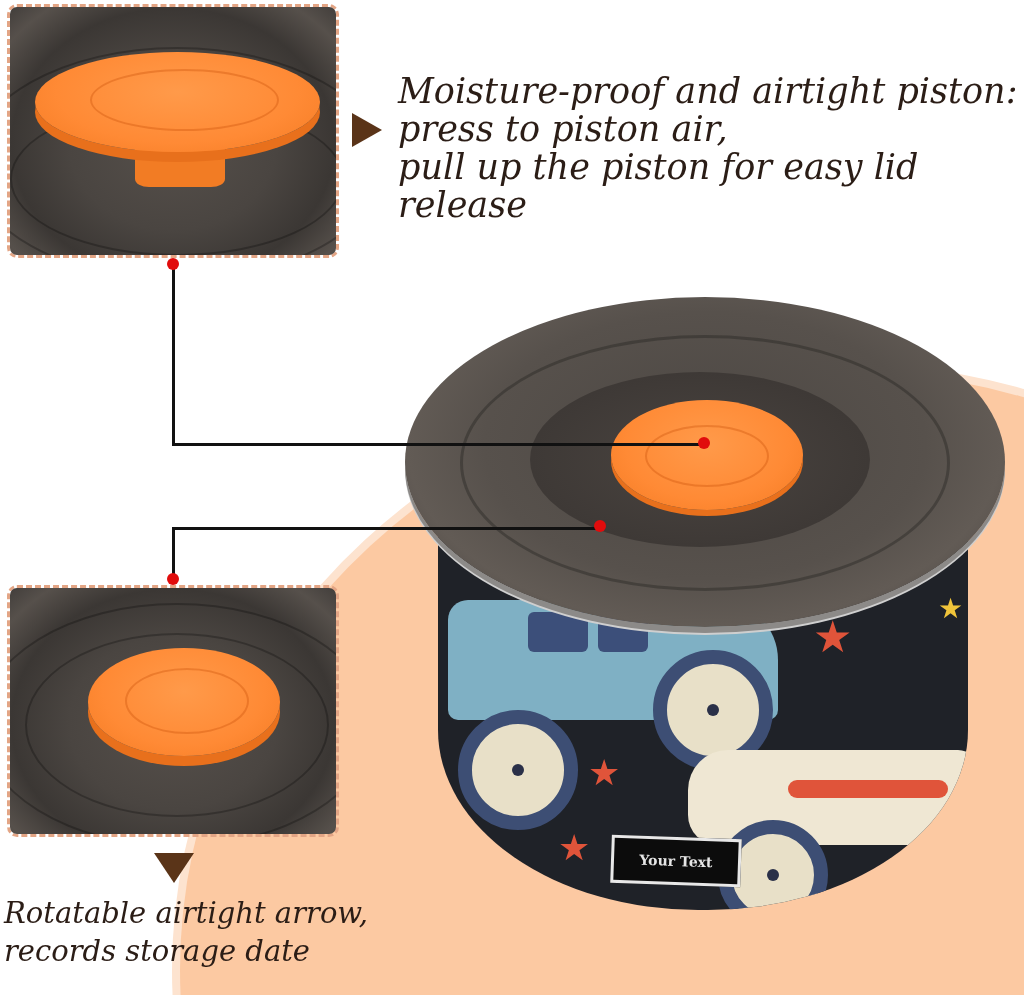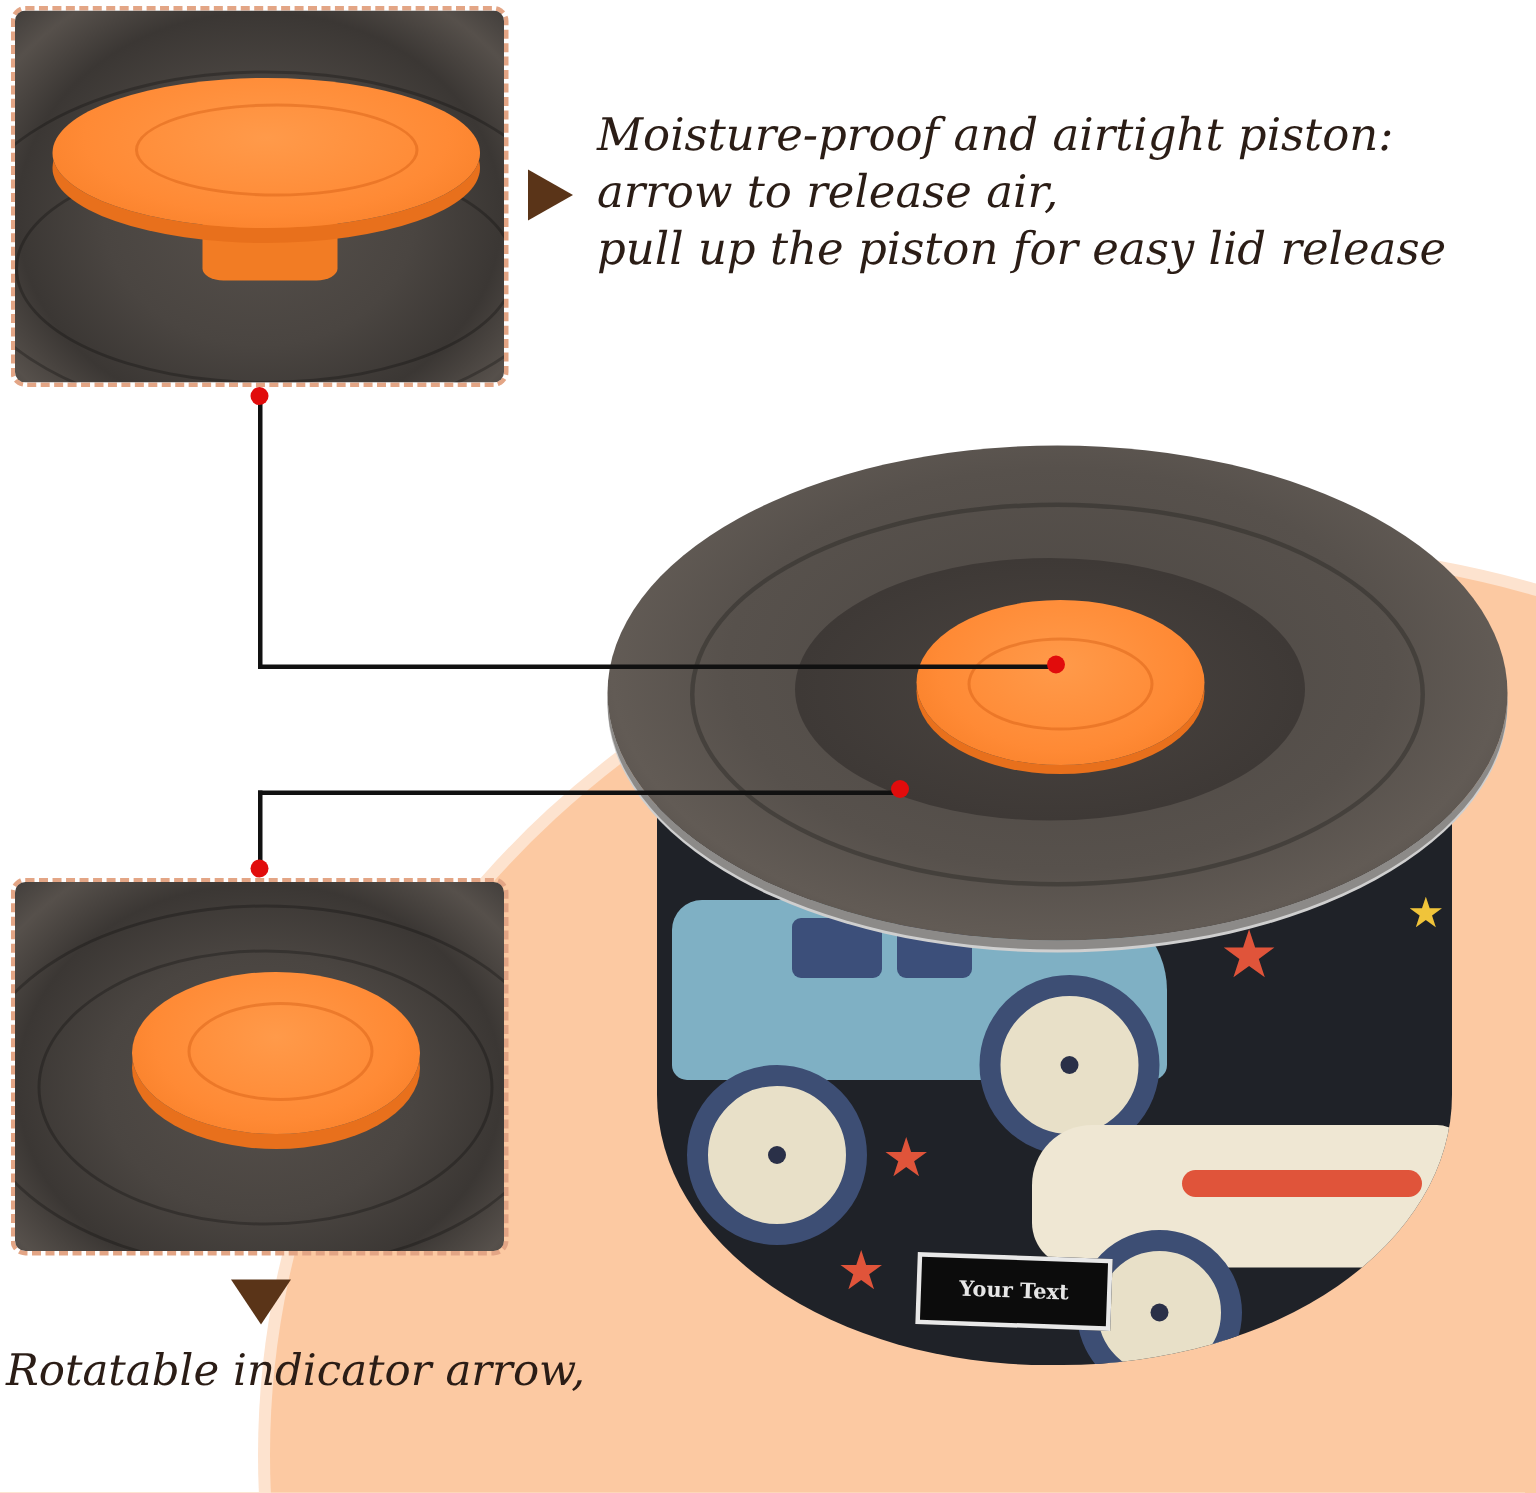--- a/index.html
+++ b/index.html
@@ -48,23 +48,23 @@
 <div class="panel" style="left:7px; top:4px; width:332px; height:254px;">
   <div class="panel-bg"></div>
   <div class="ring" style="left:-40px; top:40px; width:410px; height:230px;"></div>
   <div class="ring" style="left:0px; top:95px; width:330px; height:150px;"></div>
   <div class="piston-stem" style="left:125px; top:140px; width:90px; height:40px;"></div>
   <div class="piston-top" style="left:25px; top:45px; width:285px; height:100px;"></div>
   <div class="piston-inner" style="left:80px; top:62px; width:185px; height:58px;"></div>
 </div>
 
 <div class="tri-right" style="left:352px; top:113px;"></div>
-<div class="caption" style="left:398px; top:72px; font-size:30px;">
+<div class="caption" style="left:398px; top:72px; font-size:35px;">
   <div>Moisture-proof and airtight piston:</div>
-  <div>arrow to release air,</div>
+  <div>press to piston air,</div>
   <div>pull up the piston for easy lid release</div>
 </div>
 
 <div class="can-body">
 
   <div class="truck" style="left:10px; top:100px; width:330px; height:120px; background:#7fb0c4; border-radius:20px 60px 10px 10px;"></div>
   <div class="truck" style="left:90px; top:112px; width:60px; height:40px; background:#3c4f7a; border-radius:6px;"></div>
   <div class="truck" style="left:160px; top:112px; width:50px; height:40px; background:#3c4f7a; border-radius:6px;"></div>
   <div class="wheel" style="left:215px; top:150px; width:120px; height:120px;"></div>
   <div class="wheel" style="left:20px; top:210px; width:120px; height:120px;"></div>
@@ -88,21 +88,22 @@
 <div class="panel" style="left:7px; top:585px; width:332px; height:252px;">
   <div class="panel-bg"></div>
   <div class="ring" style="left:-30px; top:15px; width:390px; height:240px;"></div>
   <div class="ring" style="left:15px; top:45px; width:300px; height:180px;"></div>
   <div class="piston-top" style="left:78px; top:60px; width:192px; height:108px; box-shadow:0 10px 0 #e8701c;"></div>
   <div class="piston-inner" style="left:115px; top:80px; width:120px; height:62px;"></div>
 </div>
 
 <div class="tri-down" style="left:154px; top:853px;"></div>
 <div class="caption" style="left:4px; top:894px; font-size:29px; line-height:38px;">
-  <div>Rotatable indicator arrow,</div>
+  <div>Rotatable airtight arrow,</div>
+  <div>records storage date</div>
 </div>
 
 <div class="line" style="left:172px; top:264px; width:3px; height:182px;"></div>
 <div class="line" style="left:172px; top:443px; width:532px; height:3px;"></div>
 <div class="line" style="left:172px; top:527px; width:428px; height:3px;"></div>
 <div class="line" style="left:172px; top:527px; width:3px; height:52px;"></div>
 
 <div class="dot" style="left:167px; top:258px;"></div>
 <div class="dot" style="left:698px; top:437px;"></div>
 <div class="dot" style="left:594px; top:520px;"></div>

